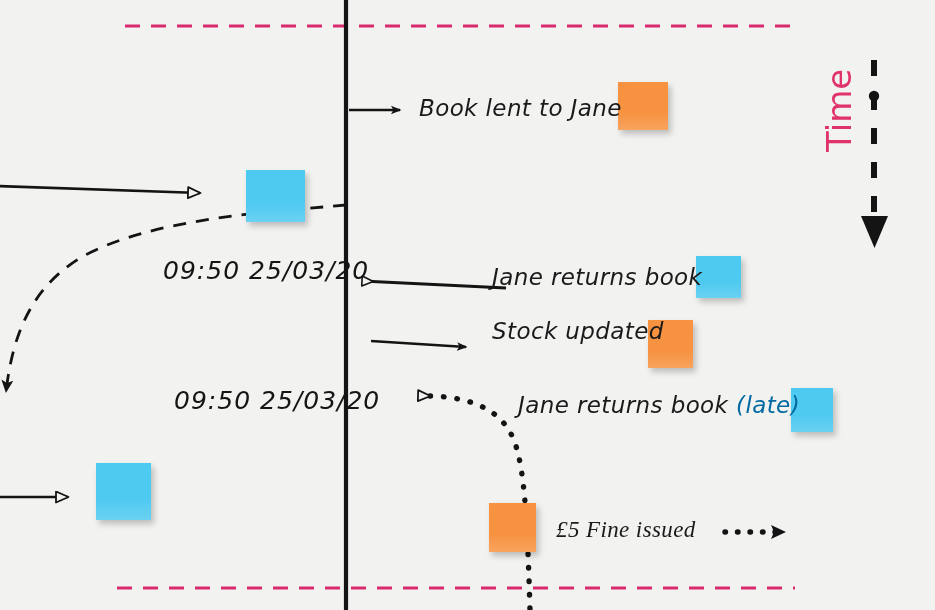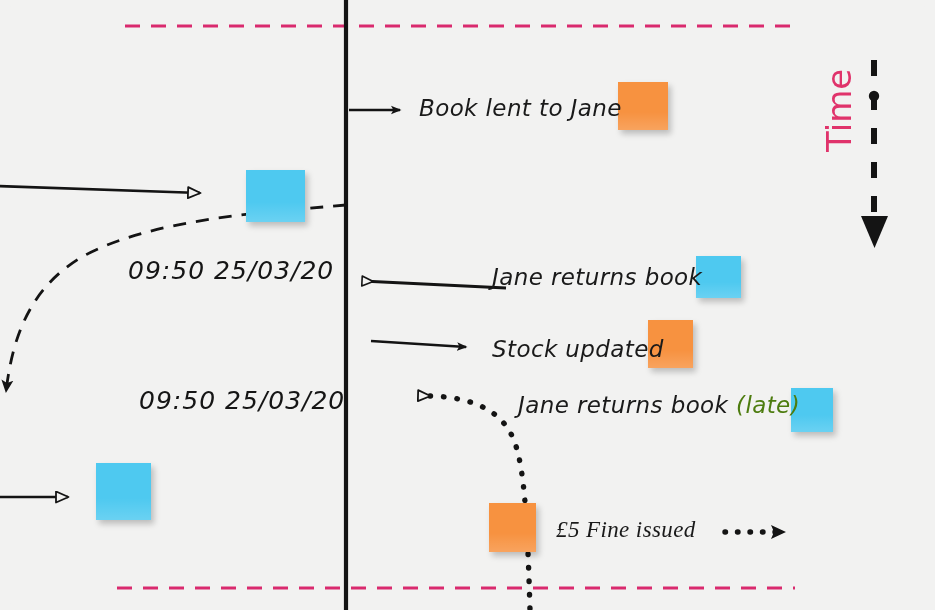--- a/index.html
+++ b/index.html
@@ -39,30 +39,31 @@
   .hand-label {
     position: absolute;
     font-family: "DejaVu Sans", sans-serif;
     font-style: italic;
     color: #1a1a1a;
     white-space: nowrap;
     letter-spacing: 0.4px;
     line-height: 1;
   }
   .hand-label .accent {
-    color: #4d7c0f;
+    color: #0369a1;
   }
   .timestamp {
     position: absolute;
     font-family: "DejaVu Sans", sans-serif;
     font-style: italic;
     color: #151515;
     white-space: nowrap;
     letter-spacing: 1px;
     line-height: 1;
+    margin-left: 35px;
   }
   #time-axis-label {
     position: absolute;
     transform-origin: left top;
     transform: rotate(-90deg);
     font-family: "DejaVu Sans", sans-serif;
     font-weight: 400;
     white-space: nowrap;
     line-height: 1;
   }
@@ -134,21 +135,21 @@
   <div class="note" style="left:791px; top:388px; width:42px; height:44px; background:#4ec9f0;"></div>
 
   <div class="note" style="left:96px; top:463px; width:55px; height:57px; background:#4ec9f0;"></div>
 
   <div class="note" style="left:489px; top:503px; width:47px; height:49px; background:#f79240;"></div>
 
   <div class="hand-label" style="left:419px; top:97px; font-size:23px;">Book lent to Jane</div>
 
   <div class="hand-label" style="left:492px; top:266px; font-size:23px;">Jane returns book</div>
 
-  <div class="hand-label" style="left:492px; top:338px; font-size:23px;">Stock updated</div>
+  <div class="hand-label" style="left:492px; top:320px; font-size:23px;">Stock updated</div>
 
   <div class="hand-label" style="left:518px; top:394px; font-size:23px;">
     <span>Jane returns book </span><span class="accent">(late)</span>
   </div>
 
   <div class="hand-label" style="left:556px; top:518px; font-size:23px;font-family:Liberation Serif, serif;">£5 Fine issued</div>
 
   <div class="timestamp" style="left:128px; top:258px; font-size:25px;">09:50 25/03/20</div>
 
   <div class="timestamp" style="left:139px; top:388px; font-size:25px;">09:50 25/03/20</div>

